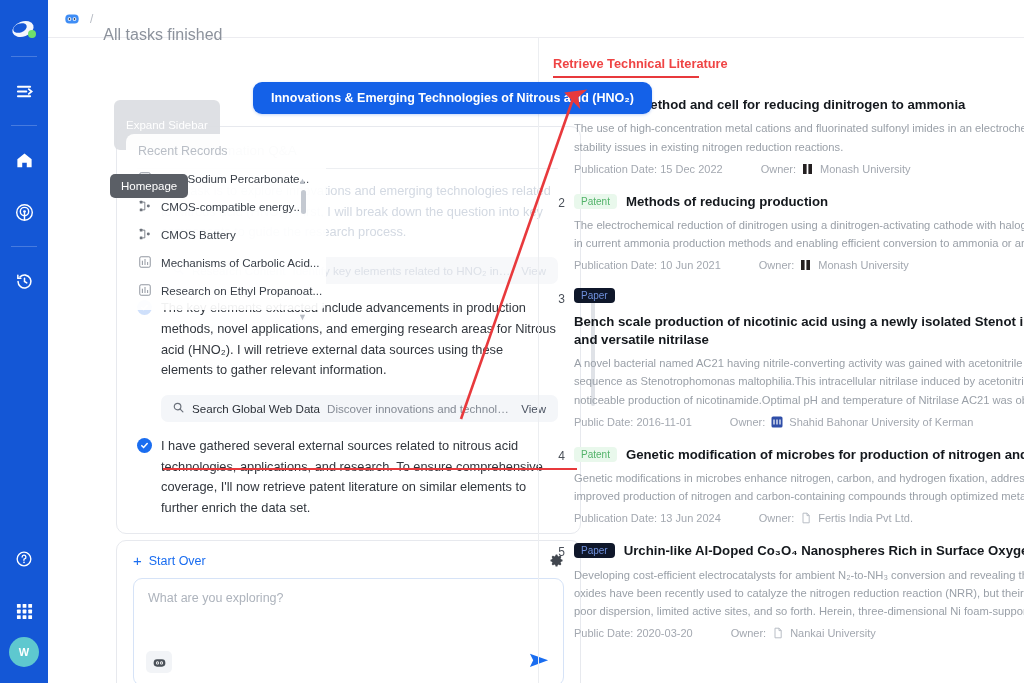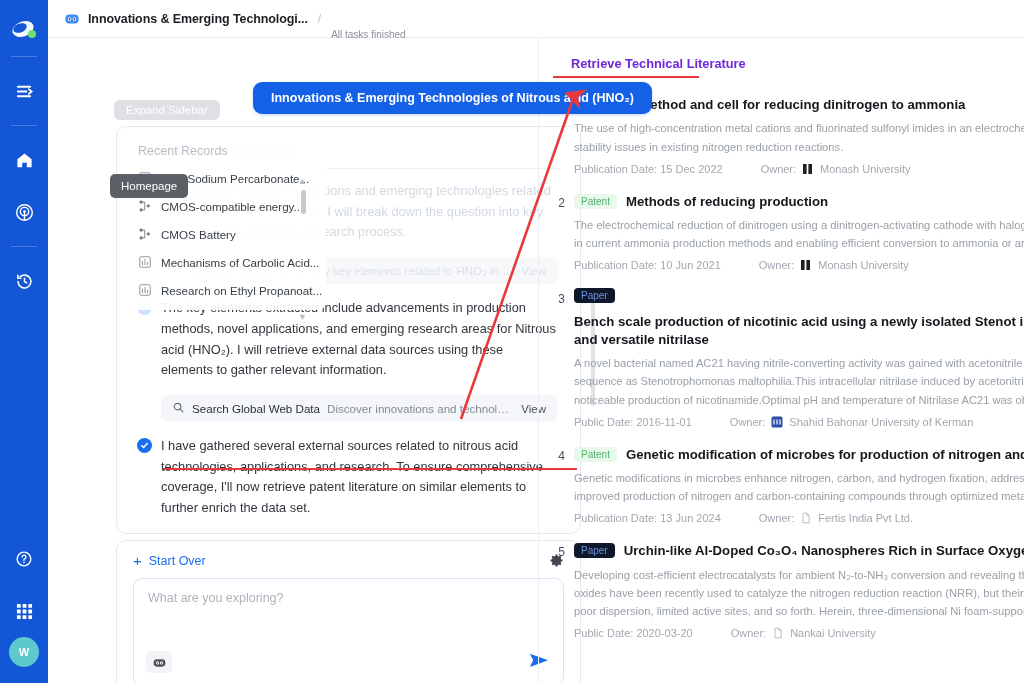--- a/index.html
+++ b/index.html
@@ -33,31 +33,31 @@
   
   .mainwrap { flex: 1; position: relative; height: 683px; background:#fff; }
 
   .topbar {
     height: 38px; display: flex; align-items: center; gap: 8px;
     padding: 0 16px; border-bottom: 1px solid #ececf0; background:#fff;
   }
   .topbar-icon { width: 16px; height: 16px; flex: 0 0 16px; }
   .topbar-title { font-size: 12.5px; font-weight: bold; color: #1c1f23; letter-spacing: -.1px; }
   .topbar-slash { font-size: 12px; color: #b7bcc4; margin: 0 2px; }
-  .topbar-status { font-size: 10px; color: #8c929c; margin-top: 32px; }
+  .topbar-status { font-size: 16px; color: #8c929c; margin-top: 32px; }
 
   .content-area { position: relative; display: flex; height: 645px; }
 
   
   .chatcol { width: 490px; flex: 0 0 490px; position: relative; padding: 8px 10px 0 18px; }
 
   .expand-tip {
     position: absolute; left: 66px; top: 62px; z-index: 6;
     background: #dddfe3; color: #ffffff; font-size: 11.5px;
-    padding: 4px 12px; border-radius: 6px; opacity: .95;
+    padding: 19px 12px; border-radius: 6px; opacity: .95;
   }
 
   .topic-pill {
     position: absolute; left: 205px; top: 44px; z-index: 4;
     background: #1461e8; color: #fff; font-size: 12.5px; font-weight: bold;
     padding: 9px 18px; border-radius: 9px; white-space: nowrap;
     box-shadow: 0 1px 3px rgba(20,90,230,.25);
   }
 
   .chatcard {
@@ -154,22 +154,22 @@
     cursor:pointer;
   }
   .send-btn { position:absolute; right: 14px; bottom: 12px; cursor:pointer; }
 
   
   .rightcol {
     flex: 1; position: relative; padding: 16px 0 0 8px;
     border-left: 1px solid #eceef1; overflow: hidden;
   }
   .rp-title {
-    font-size: 12.8px; font-weight: bold; color: #6d28d9; display: inline-block;
-    margin-left: 24px;
+    font-size: 12.8px; font-weight: bold; color: #ef4444; display: inline-block;
+    margin-left: 6px;
   }
   .rp-title-underline { width: 146px; height: 2px; background:#e8393c; margin: 4px 0 0 6px; }
 
   .lit-item { display: flex; gap: 9px; margin: 18px 0 0 4px; }
   .lit-num { font-size: 12px; color: #4a5059; flex: 0 0 14px; text-align: right; padding-top: 3px; }
   .lit-body { flex: 1; min-width: 0; }
   .lit-head { display:flex; align-items: baseline; gap: 9px; flex-wrap: wrap; }
   .badge {
     font-size: 10px; padding: 2px 7px; border-radius: 4px; white-space: nowrap;
     position: relative; top: -1px;
@@ -271,21 +271,20 @@
     <div class="topbar">
       <span class="topbar-icon">
         <svg width="16" height="16" viewBox="0 0 18 18">
           <rect x="1.5" y="4" width="15" height="10" rx="4.4" fill="#3f8df5"></rect>
           <circle cx="6.2" cy="9" r="2.1" fill="#fff"></circle>
           <circle cx="11.8" cy="9" r="2.1" fill="#fff"></circle>
           <circle cx="6.2" cy="9" r="1" fill="#2b3b55"></circle>
           <circle cx="11.8" cy="9" r="1" fill="#2b3b55"></circle>
         </svg>
       </span>
-      <span class="topbar-title">Innovations &amp; Emerging Technologi...</span>
       <span class="topbar-slash">/</span>
       <span class="topbar-status">All tasks finished</span>
     </div>
 
     <div class="content-area">
 
       <div class="chatcol">
 
         <div class="expand-tip">Expand Sidebar</div>
 

